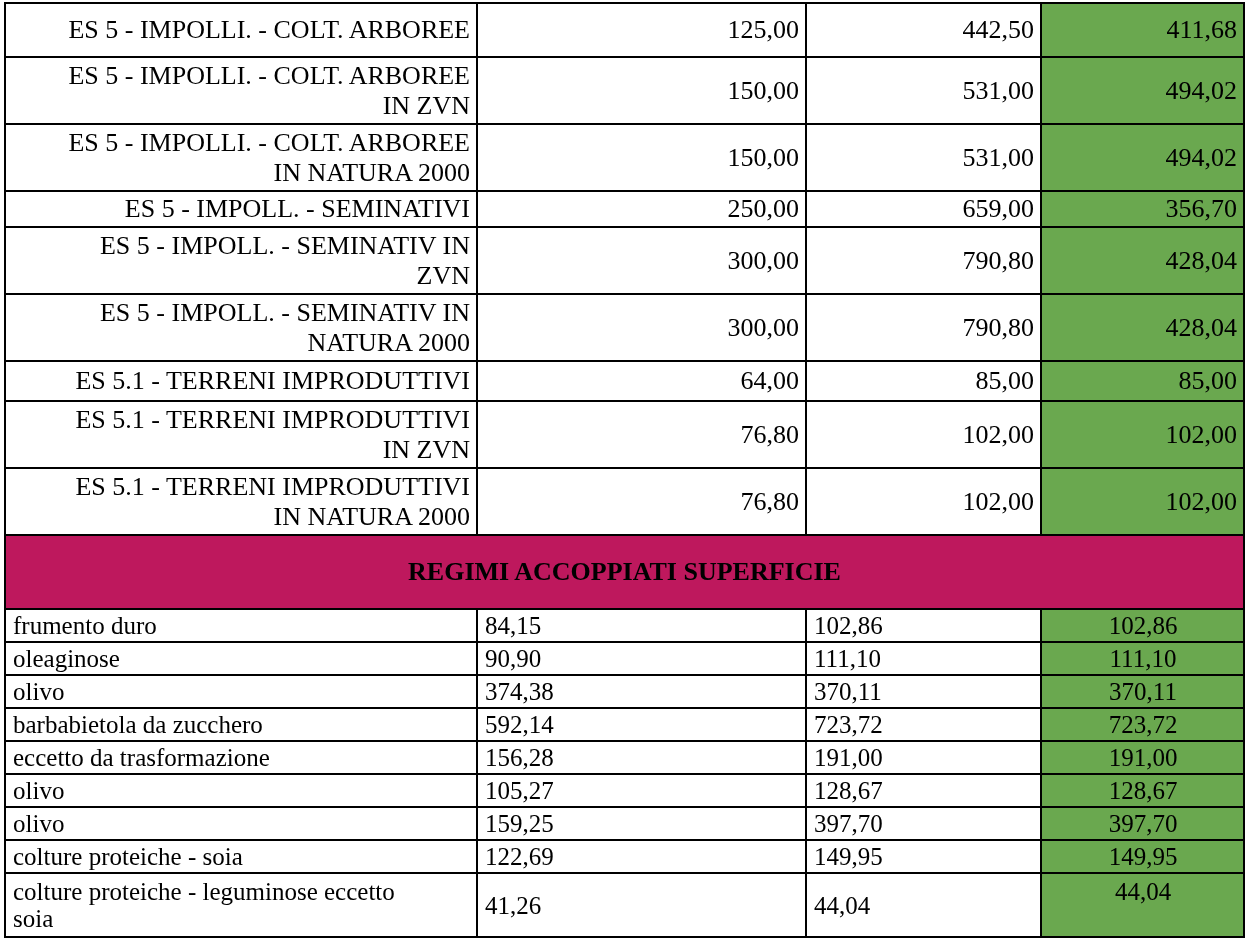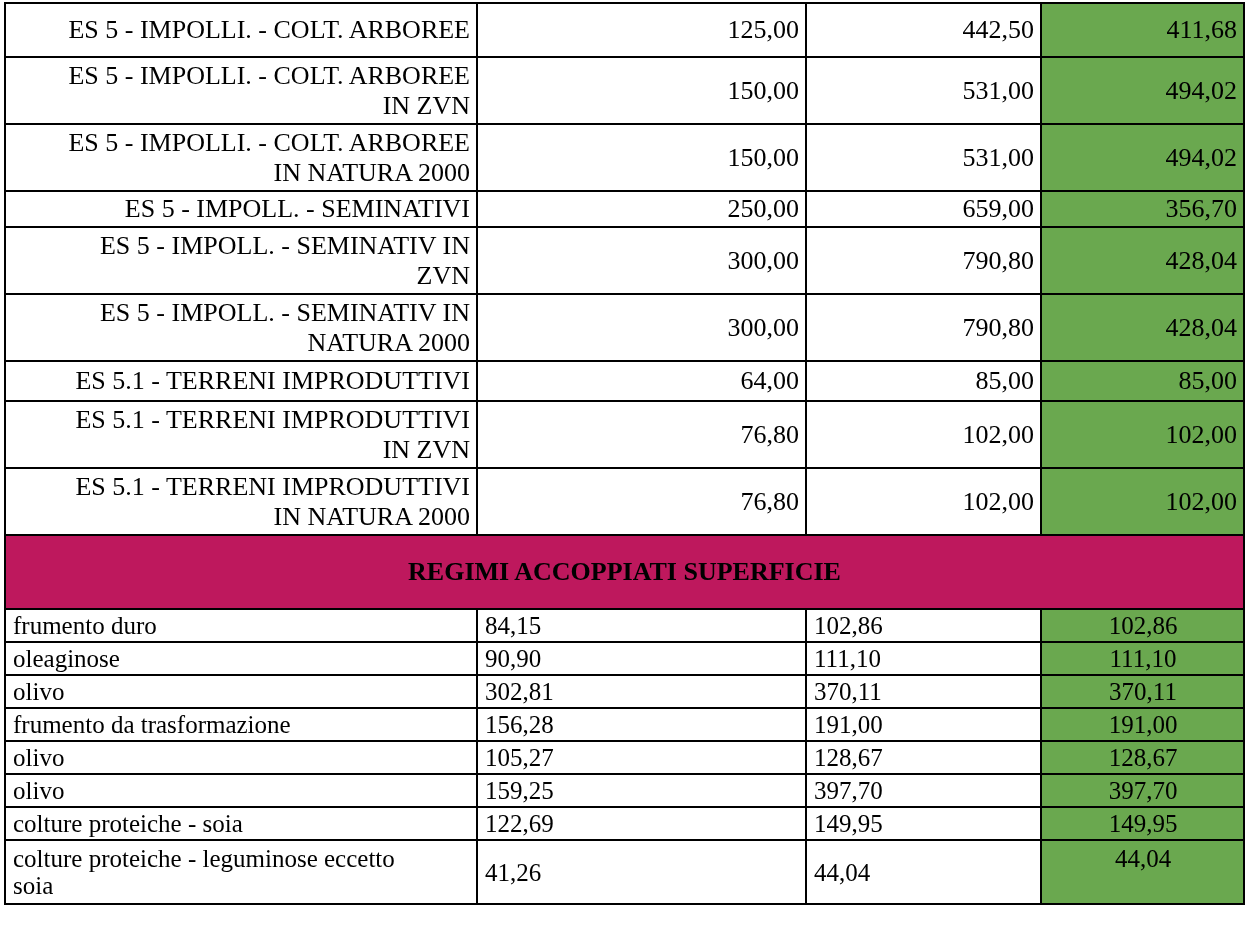--- a/index.html
+++ b/index.html
@@ -156,26 +156,32 @@
     <td>102,86</td>
   </tr>
         <tr>
     <td>oleaginose</td>
     <td>90,90</td>
     <td>111,10</td>
     <td>111,10</td>
   </tr>
         <tr>
     <td>olivo</td>
-    <td>302,81</td>
+    <td>374,38</td>
     <td>370,11</td>
     <td>370,11</td>
   </tr>
         <tr>
-    <td>frumento da trasformazione</td>
+    <td>barbabietola da zucchero</td>
+    <td>592,14</td>
+    <td>723,72</td>
+    <td>723,72</td>
+  </tr>
+        <tr>
+    <td>eccetto da trasformazione</td>
     <td>156,28</td>
     <td>191,00</td>
     <td>191,00</td>
   </tr>
         <tr>
     <td>olivo</td>
     <td>105,27</td>
     <td>128,67</td>
     <td>128,67</td>
   </tr>

